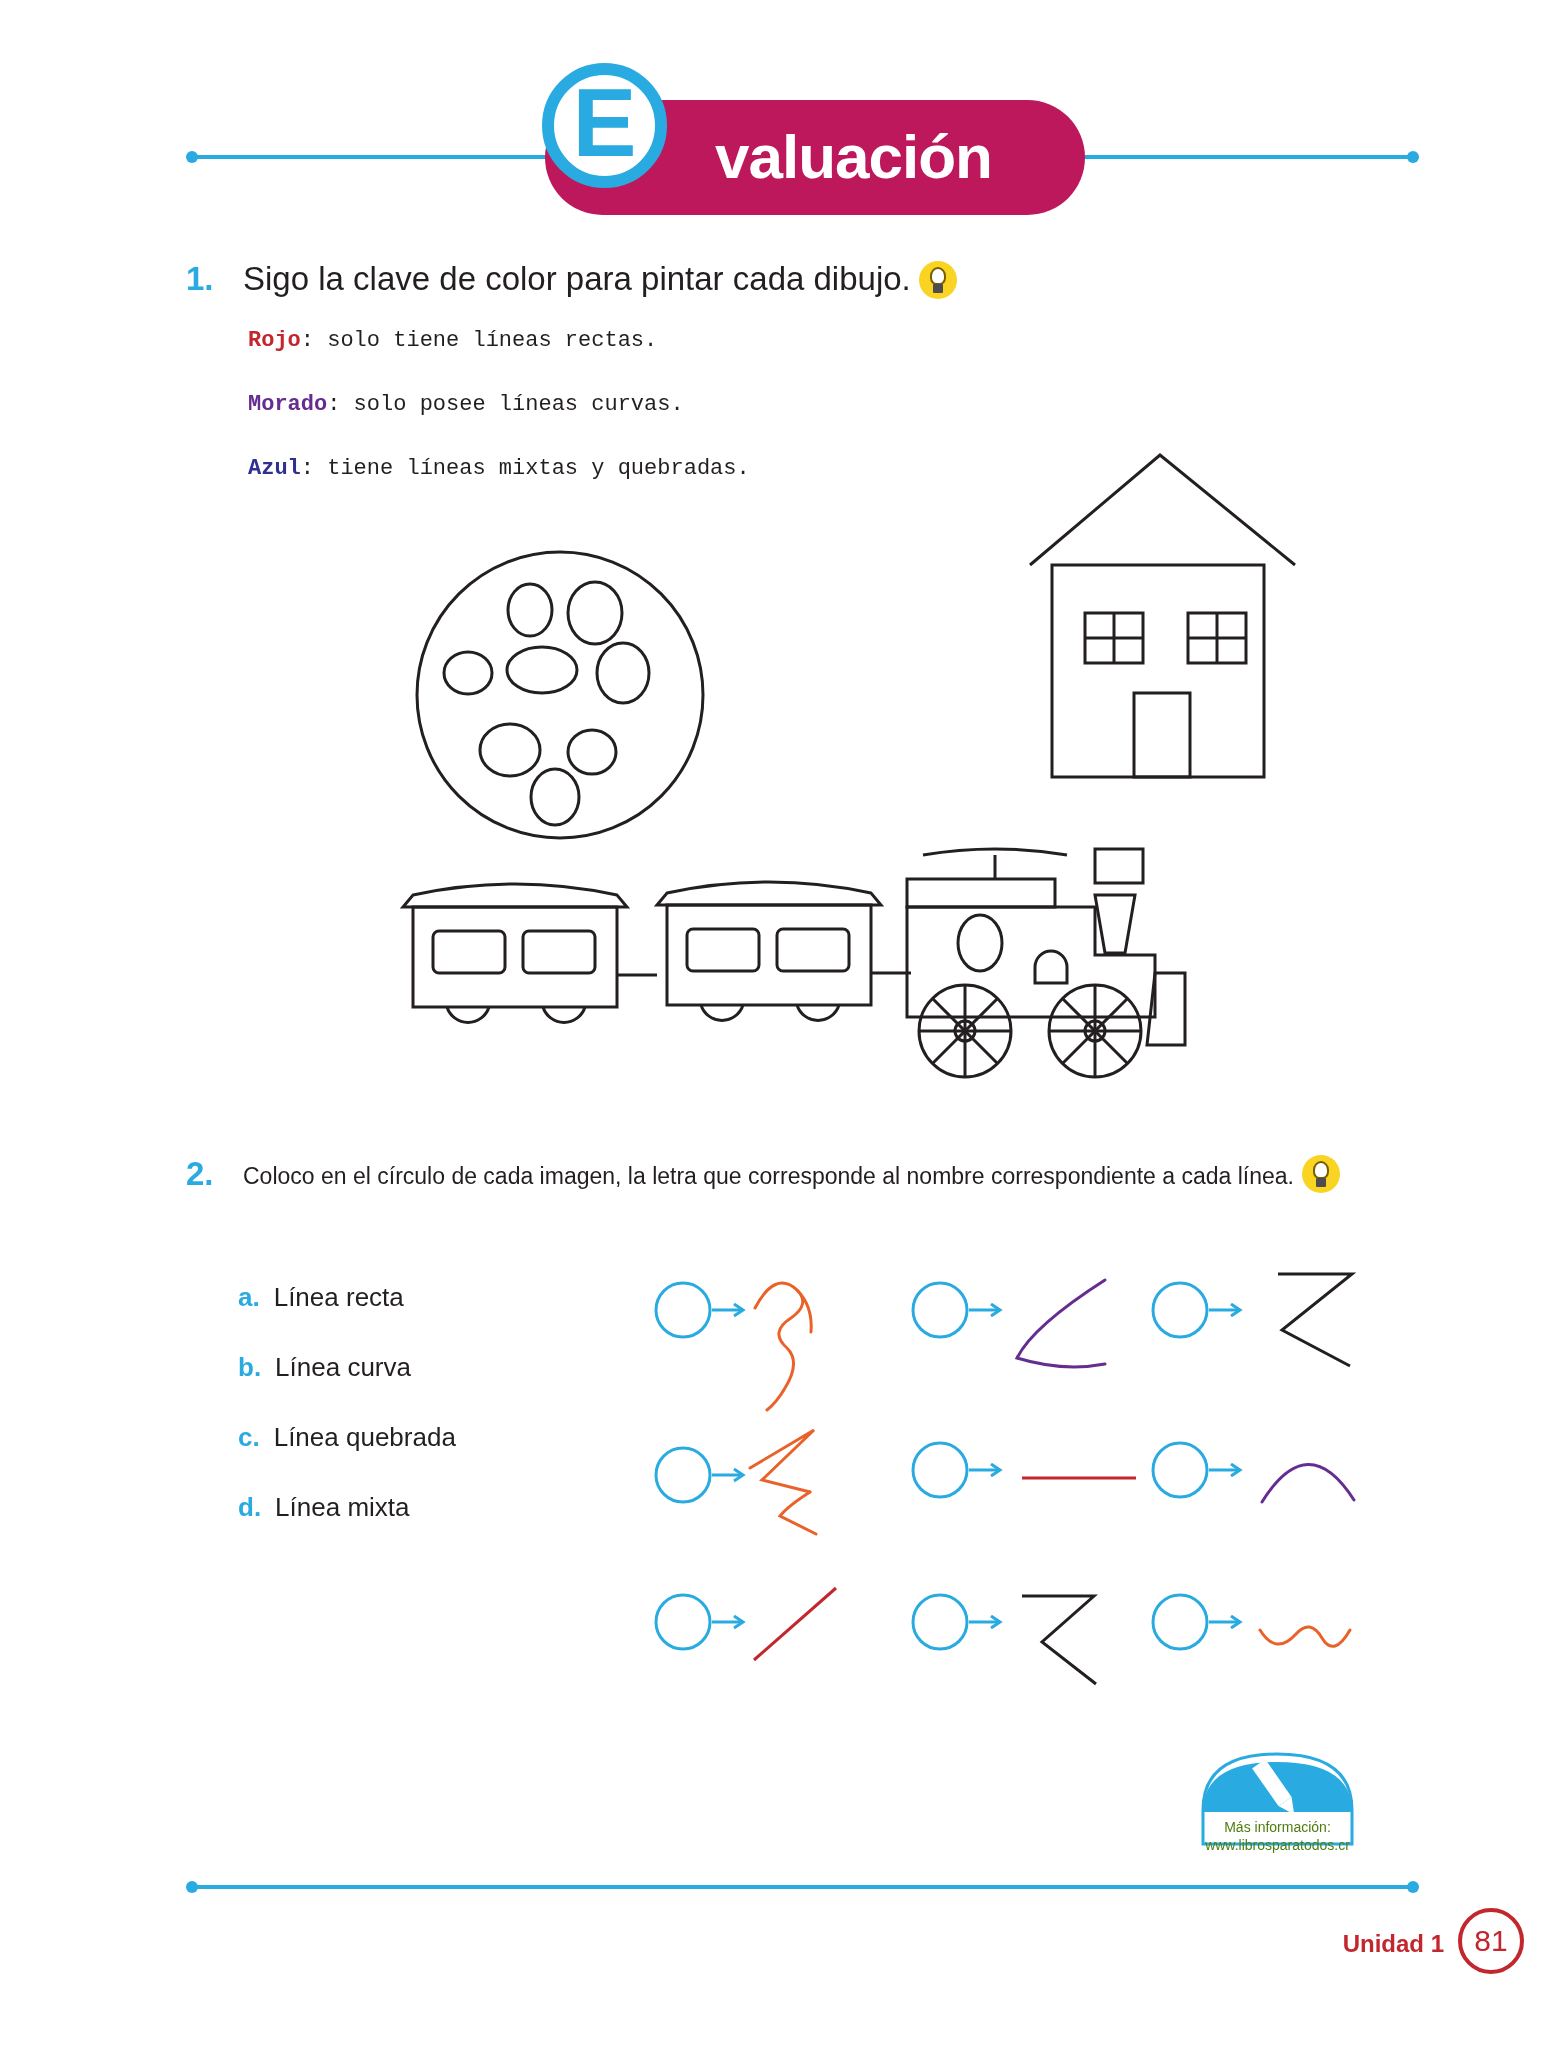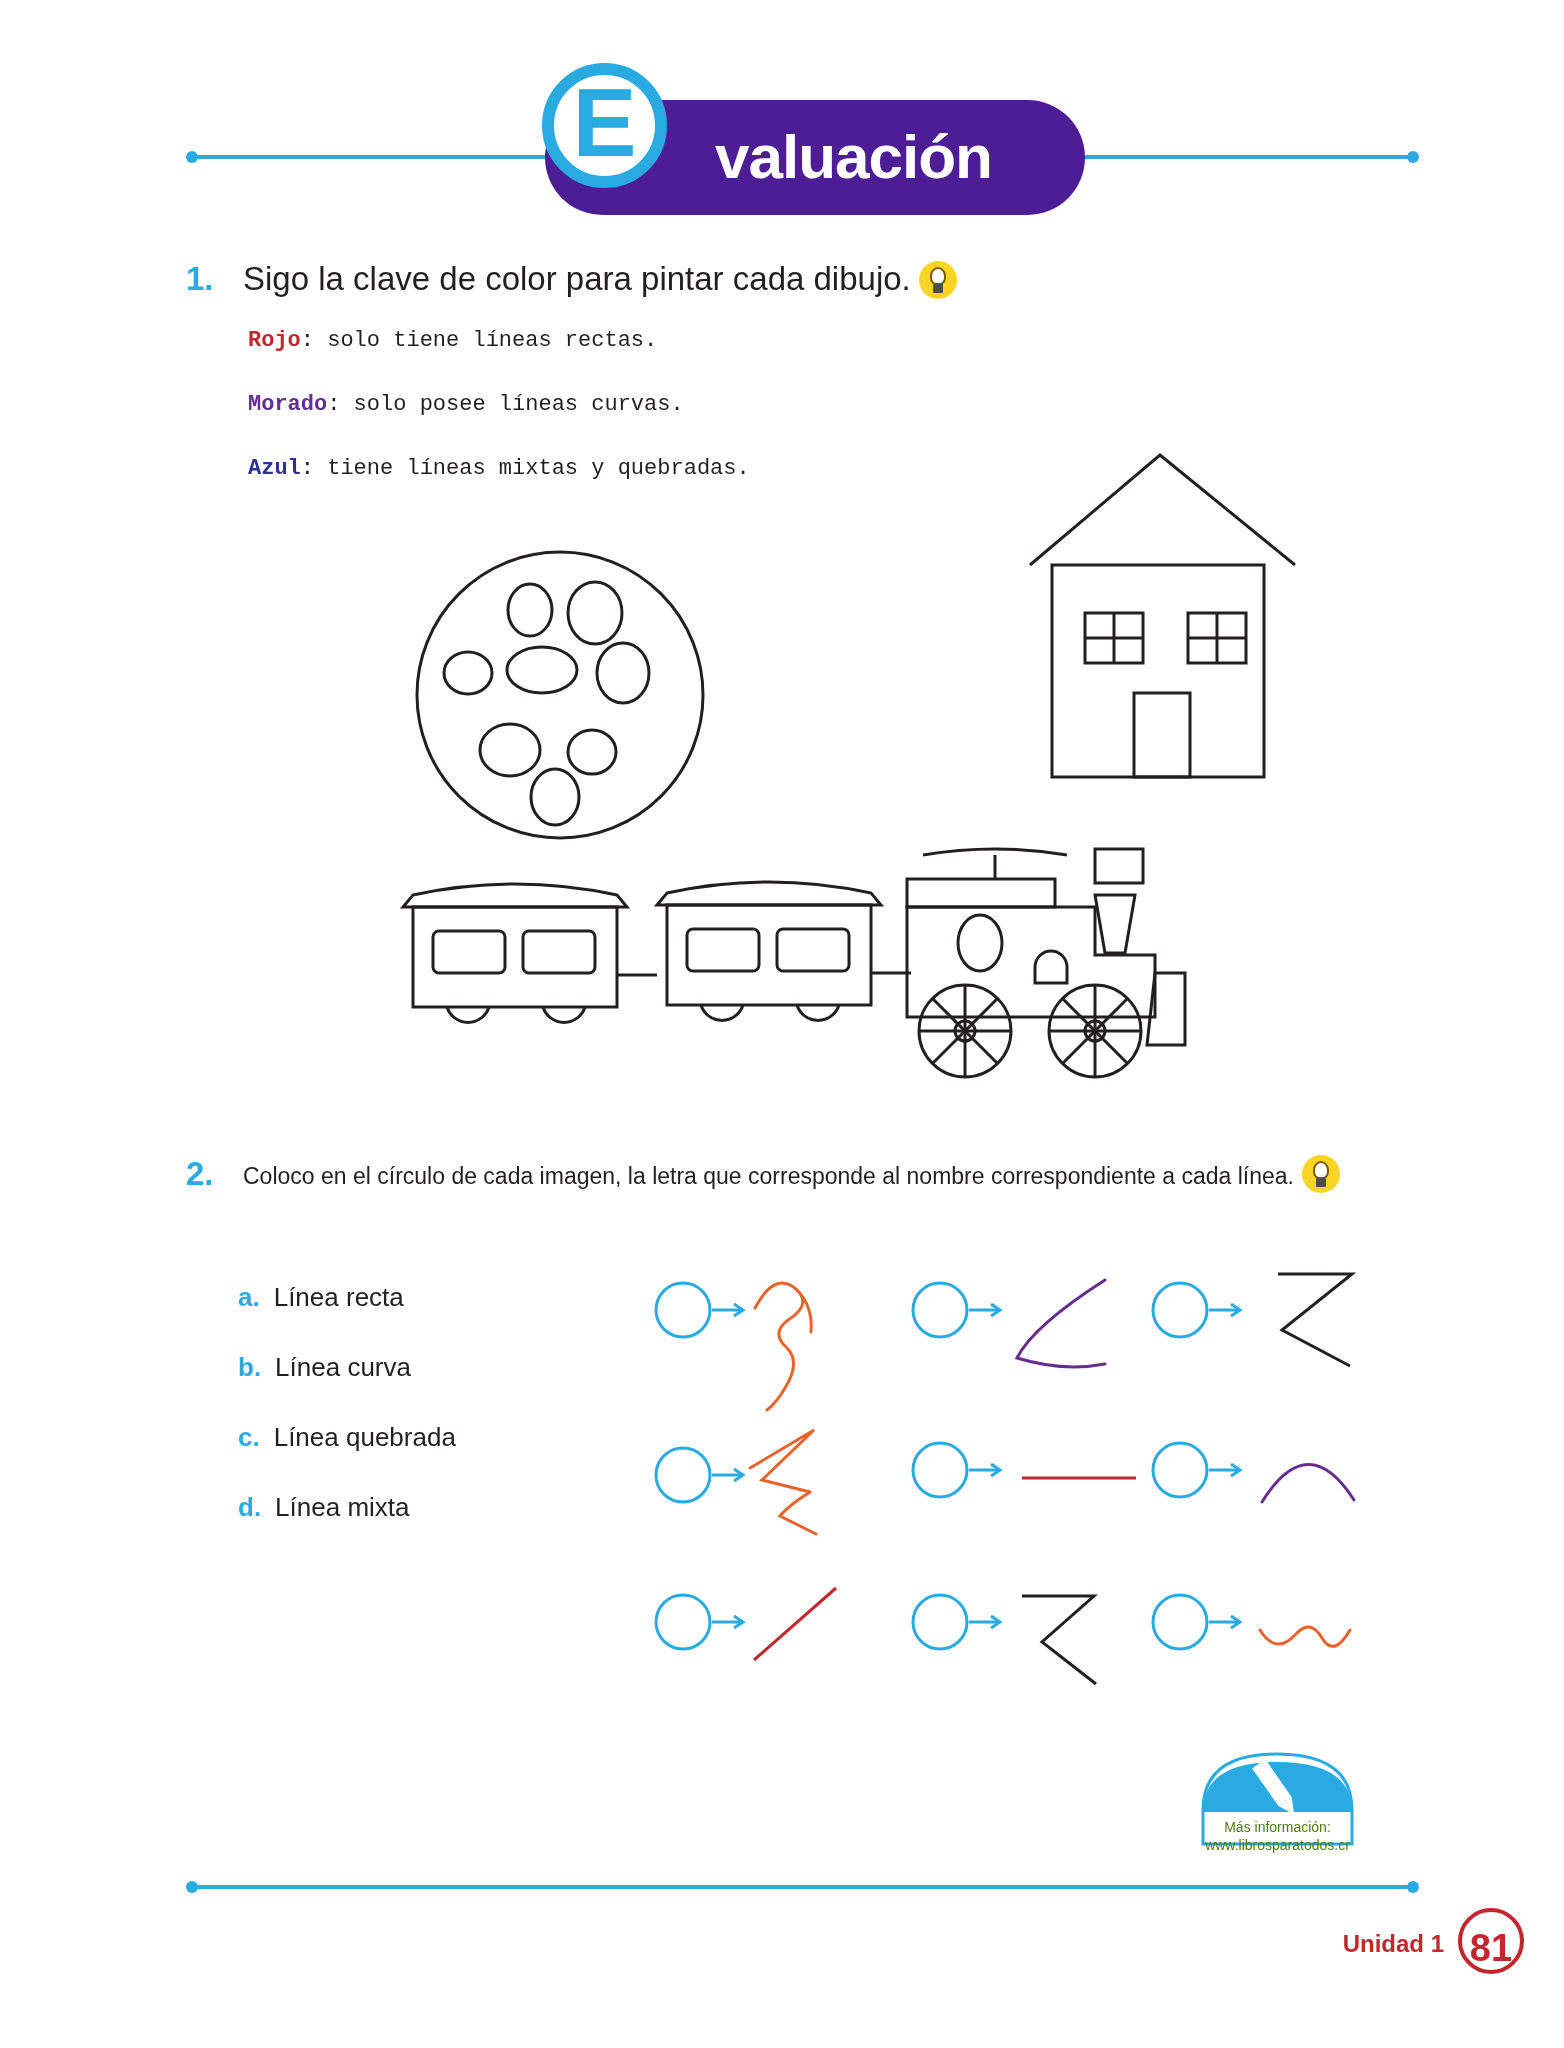--- a/index.html
+++ b/index.html
@@ -19,21 +19,21 @@
   .header-rule .dot{
     position:absolute;top:-4px;width:12px;height:12px;border-radius:50%;
     background:#29abe2;
   }
   .header-rule .dot.left{left:-4px;}
   .header-rule .dot.right{right:-4px;}
 
   .title-pill{
     position:absolute;left:545px;top:100px;
     width:540px;height:115px;
-    background:#4c1d95;
+    background:#be185d;
     border-radius:60px;
     display:flex;align-items:center;
   }
   .title-text{
     position:absolute;left:170px;top:50%;transform:translateY(-52%);
     color:#ffffff;
     font-size:62px;
     font-weight:bold;
     letter-spacing:-1px;
     white-space:nowrap;
@@ -121,22 +121,22 @@
   .footer-rule .dot.right{right:-4px;}
 
   .unit-label{
     position:absolute;right:120px;top:1930px;
     color:#c1272d;font-weight:bold;font-size:24px;
   }
   .page-badge{
     position:absolute;right:40px;top:1908px;
     width:66px;height:66px;border-radius:50%;
     border:4px solid #c1272d;box-sizing:border-box;
-    display:flex;align-items:flex-end;justify-content:center;
-    color:#c1272d;font-weight:bold;font-size:38px;
+    display:flex;align-items:center;justify-content:center;
+    color:#c1272d;font-weight:normal;font-size:30px;
   }
 
   .info-box{
     position:absolute;left:1185px;top:1740px;width:185px;height:120px;
     text-align:center;
   }
   .info-text{
     position:absolute;left:0;top:78px;width:185px;
     color:#4d7c0f;font-size:14px;line-height:1.3;
   }

